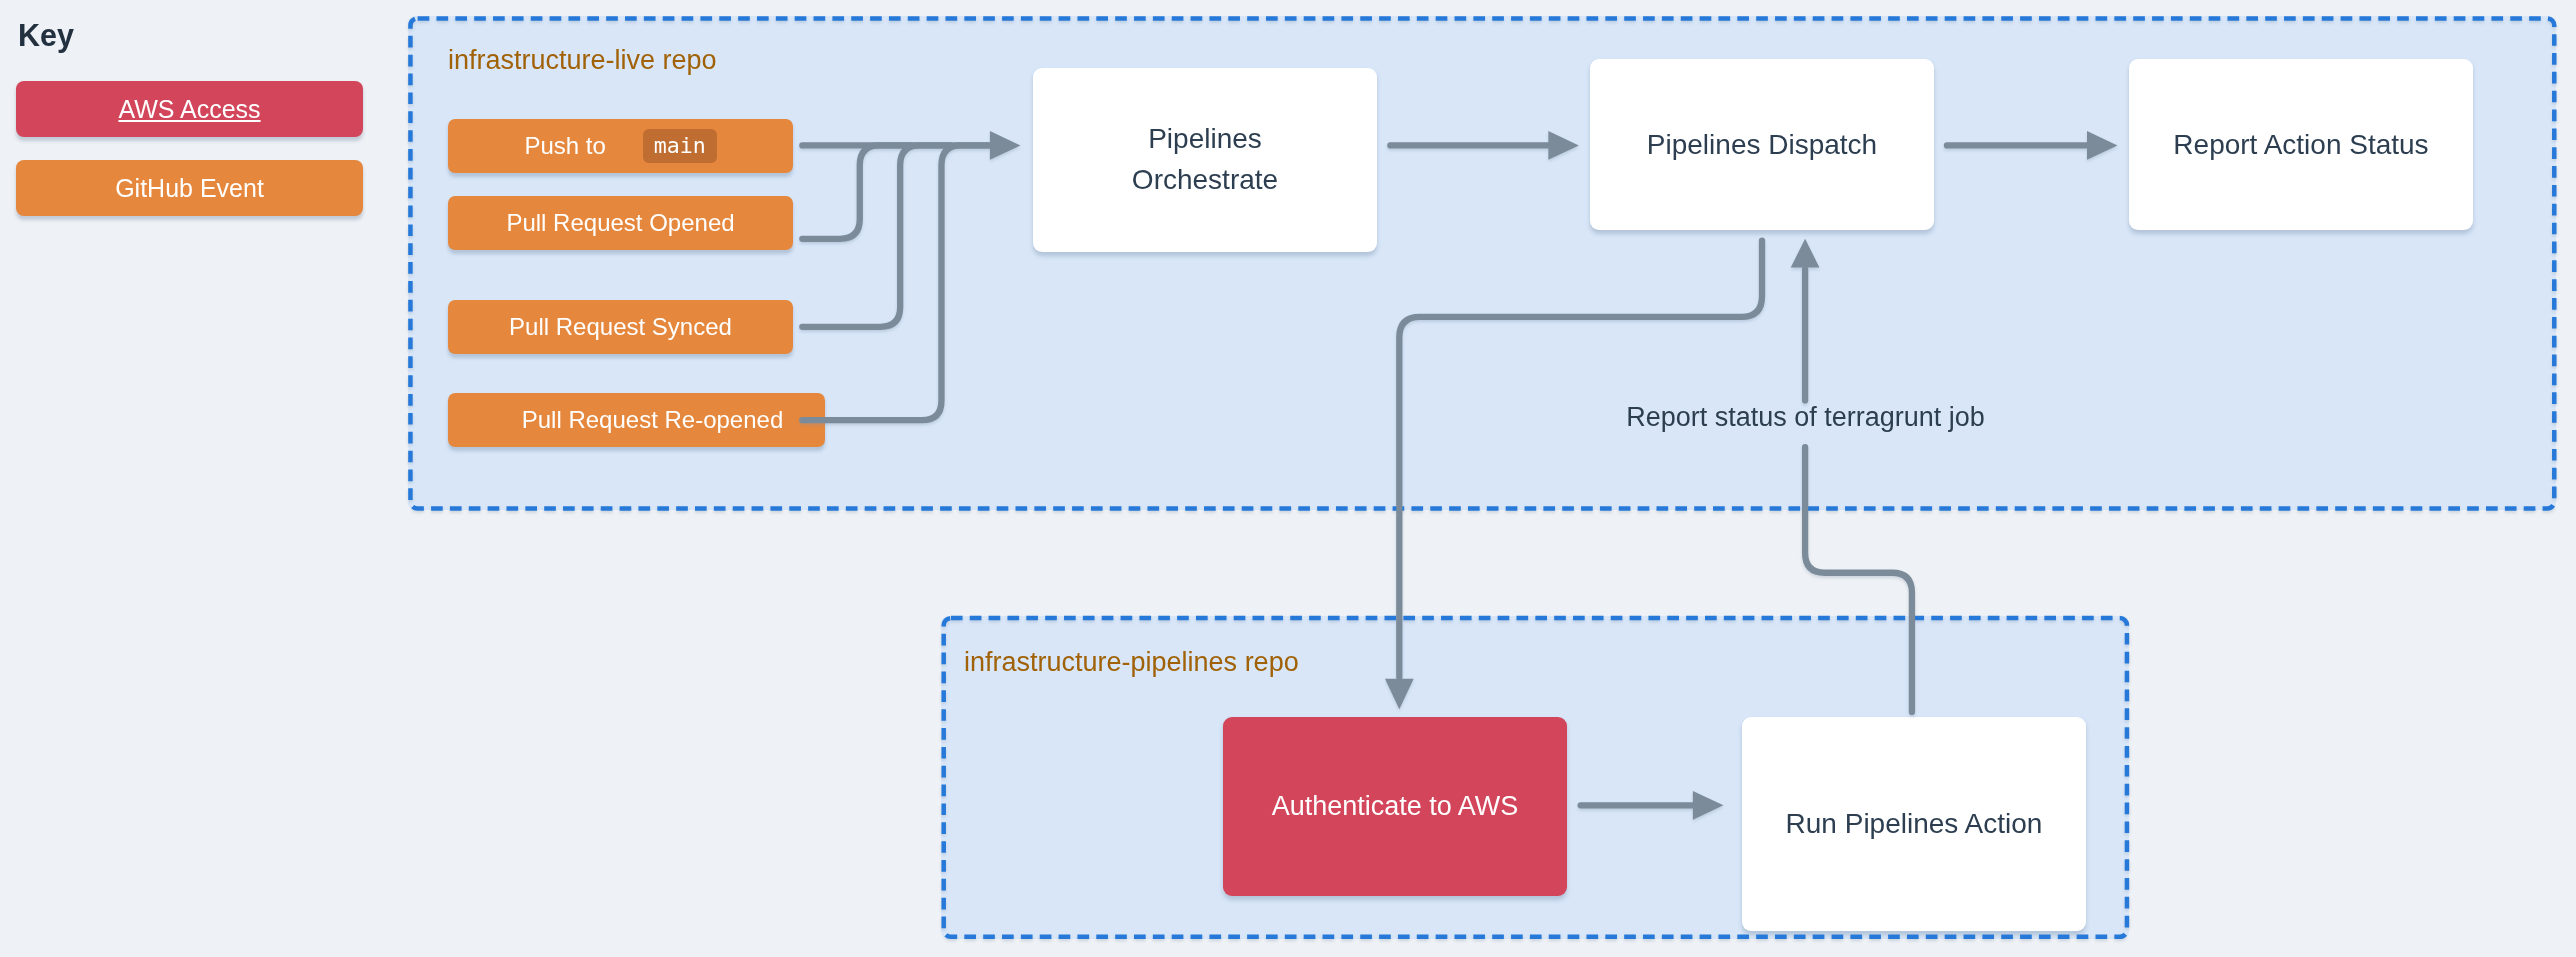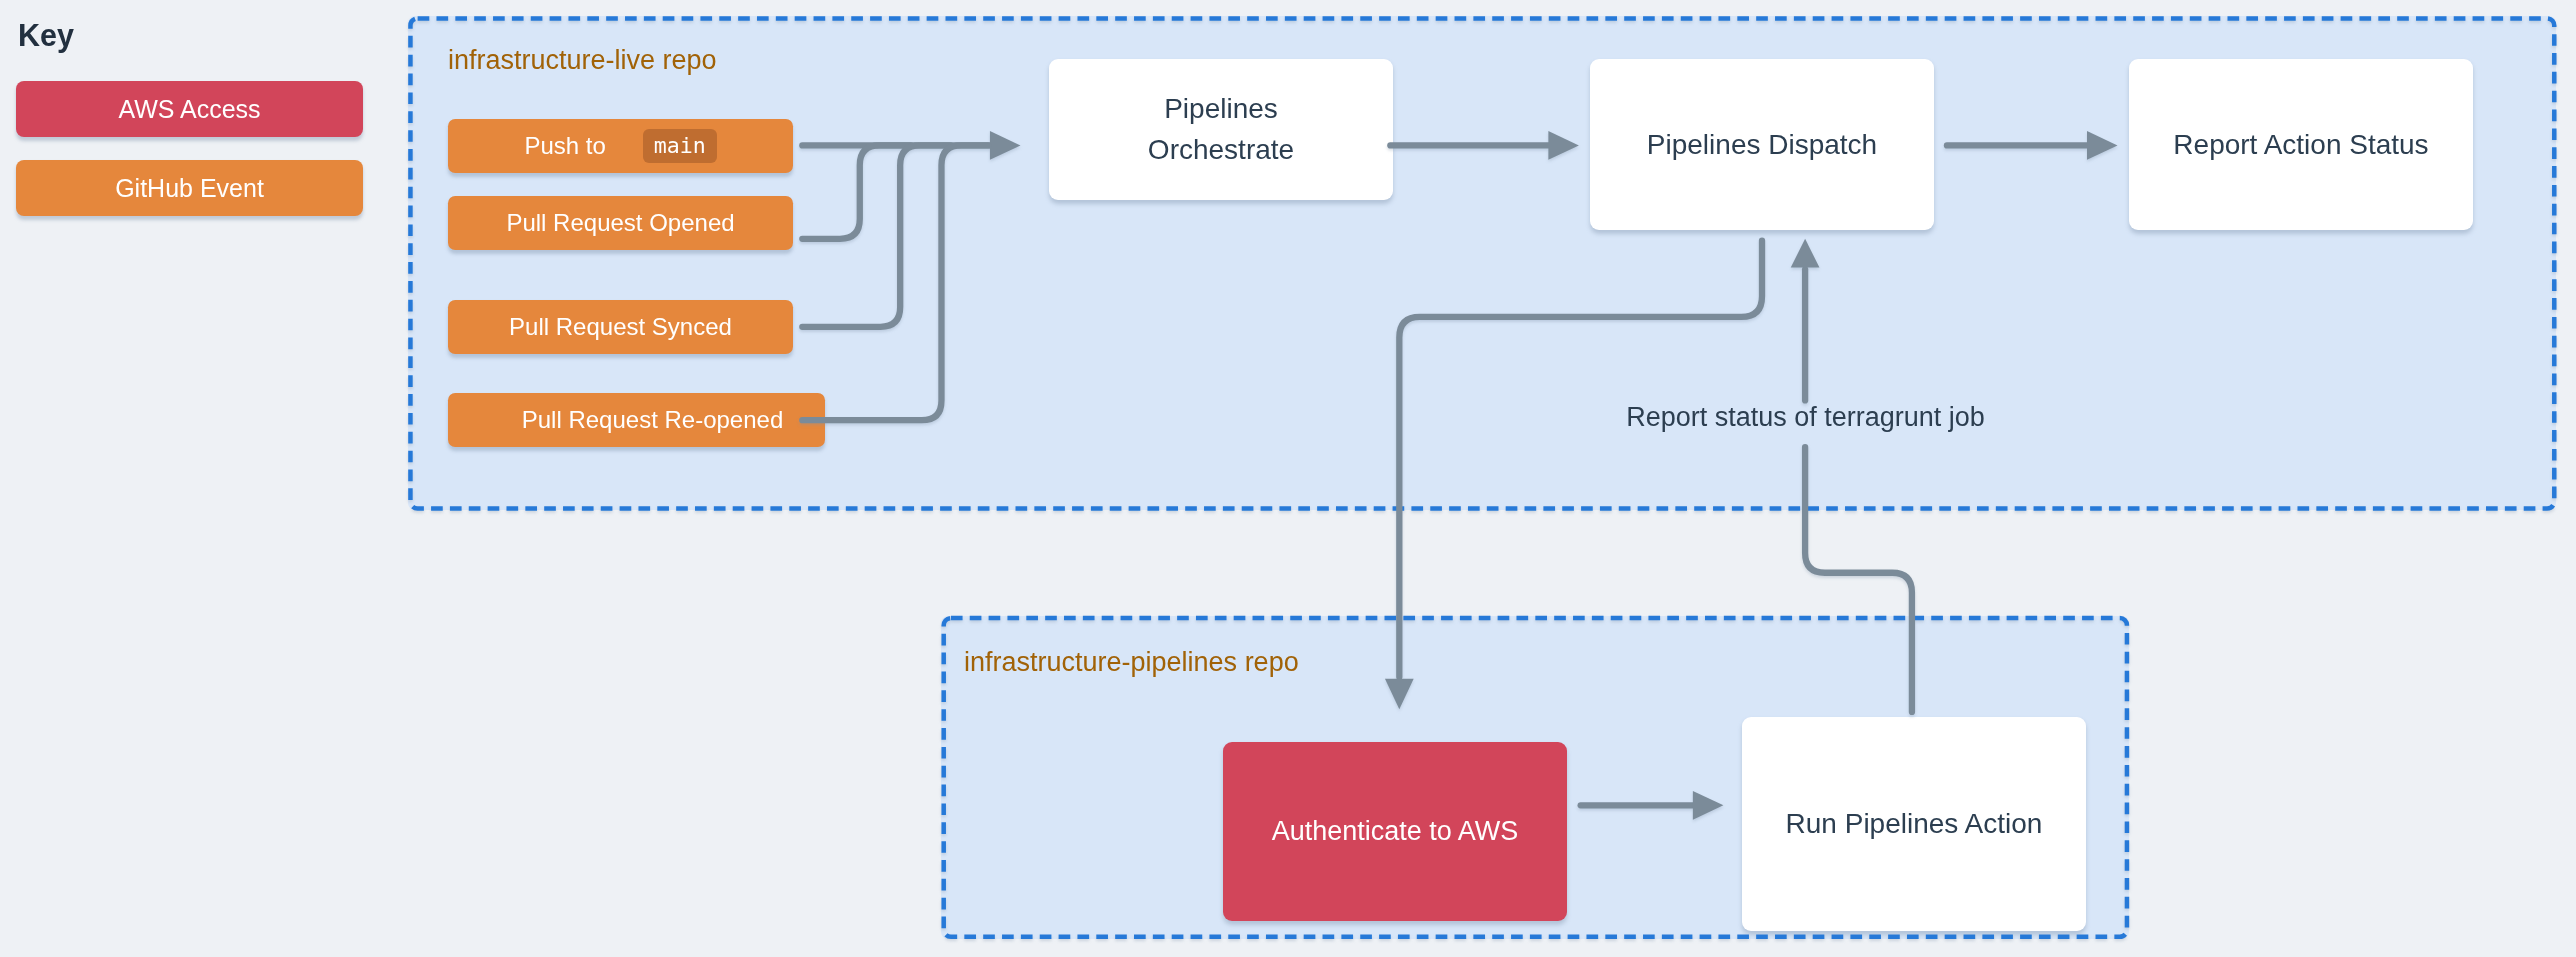--- a/index.html
+++ b/index.html
@@ -26,21 +26,21 @@
   }
   .legend-btn {
     left: 16px;
     width: 347px; height: 56px;
     border-radius: 8px;
     display: flex; align-items: center; justify-content: center;
     color: #ffffff;
     font-size: 25px;
     box-shadow: 0 3.6px 3.6px rgba(125,145,170,0.40);
   }
-  .legend-btn.aws { top: 81px; background: #d2455a; }
+  .legend-btn.aws { top: 81px; background: #d2455a; text-decoration: underline; }
   .legend-btn.github { top: 160px; background: #e5873c; }
 
   
   .panel {
     background: #d8e6f8;
     border-radius: 7.2px;
   }
   .panel.live { left: 408px; top: 16px; width: 2148px; height: 494px; }
   .panel.pipelines { left: 941px; top: 616px; width: 1188px; height: 323px; }
   .panel-label {
@@ -79,24 +79,24 @@
   .node {
     border-radius: 9px;
     display: flex; align-items: center; justify-content: center;
     text-align: center;
     font-size: 28px;
     white-space: pre-line;
     box-shadow: 0 3.6px 4.5px rgba(125,145,170,0.40);
   }
   .node.white { background: #ffffff; color: #2c3e50; }
   .node.red   { background: #d2455a; color: #ffffff; font-size: 27px; }
-  .node.orchestrate { left: 1033px; top: 59px; width: 344px; height: 141px; line-height: 1.45; margin-left: 16px; }
+  .node.orchestrate { left: 1033px; top: 68px; width: 344px; height: 184px; line-height: 1.45; }
   .node.dispatch    { left: 1590px; top: 59px; width: 344px; height: 171px; }
   .node.report      { left: 2129px; top: 59px; width: 344px; height: 171px; }
-  .node.auth        { left: 1223px; top: 717px; width: 344px; height: 179px; margin-top: 25px; }
+  .node.auth        { left: 1223px; top: 717px; width: 344px; height: 179px; }
   .node.run         { left: 1742px; top: 717px; width: 344px; height: 214px; }
 
   
   .annotation {
     left: 1581px; top: 402px; width: 449px;
     text-align: center;
     font-size: 27px;
     color: #2c3e50;
   }
 

